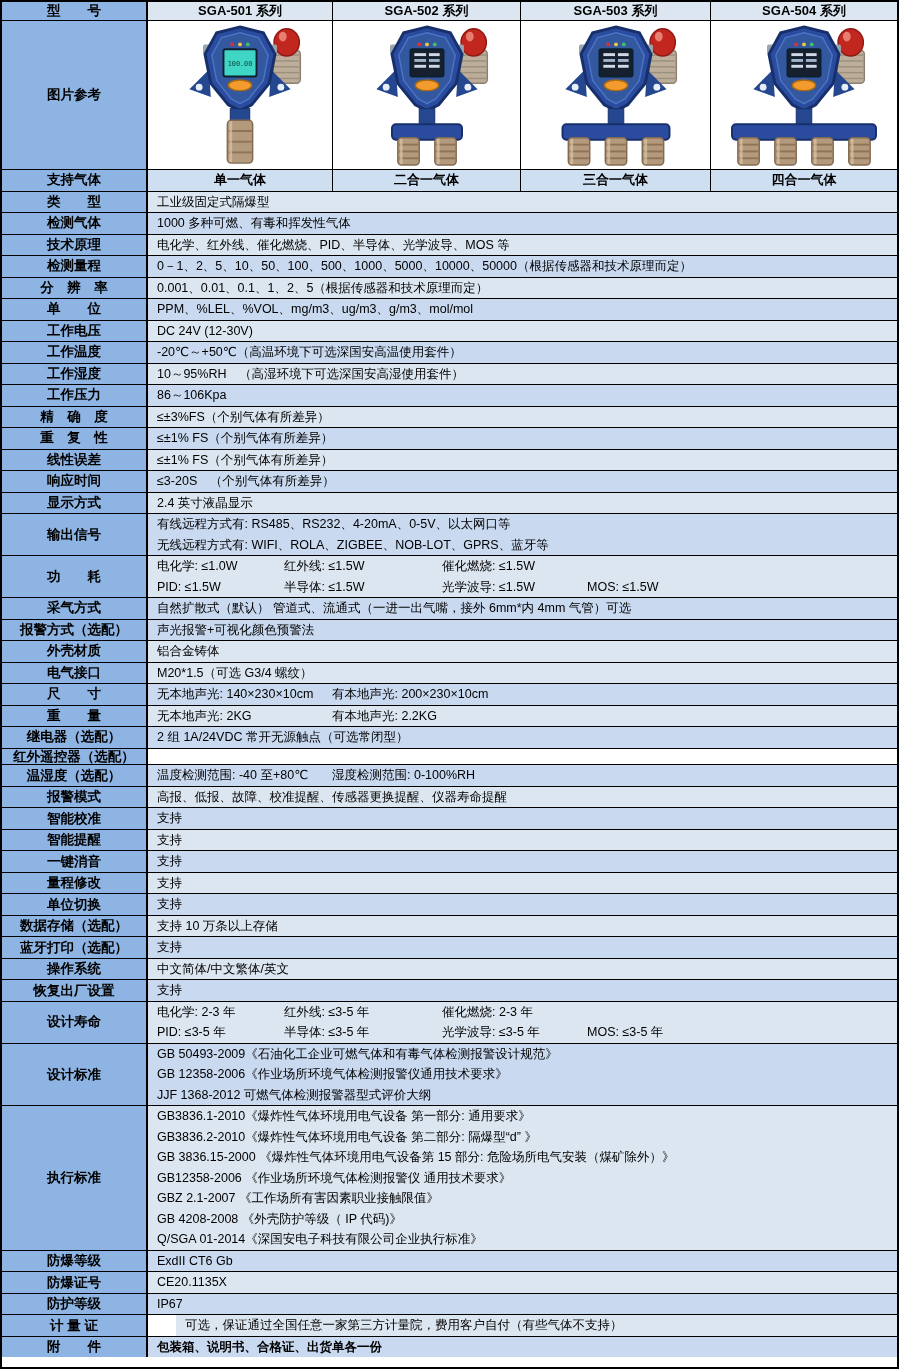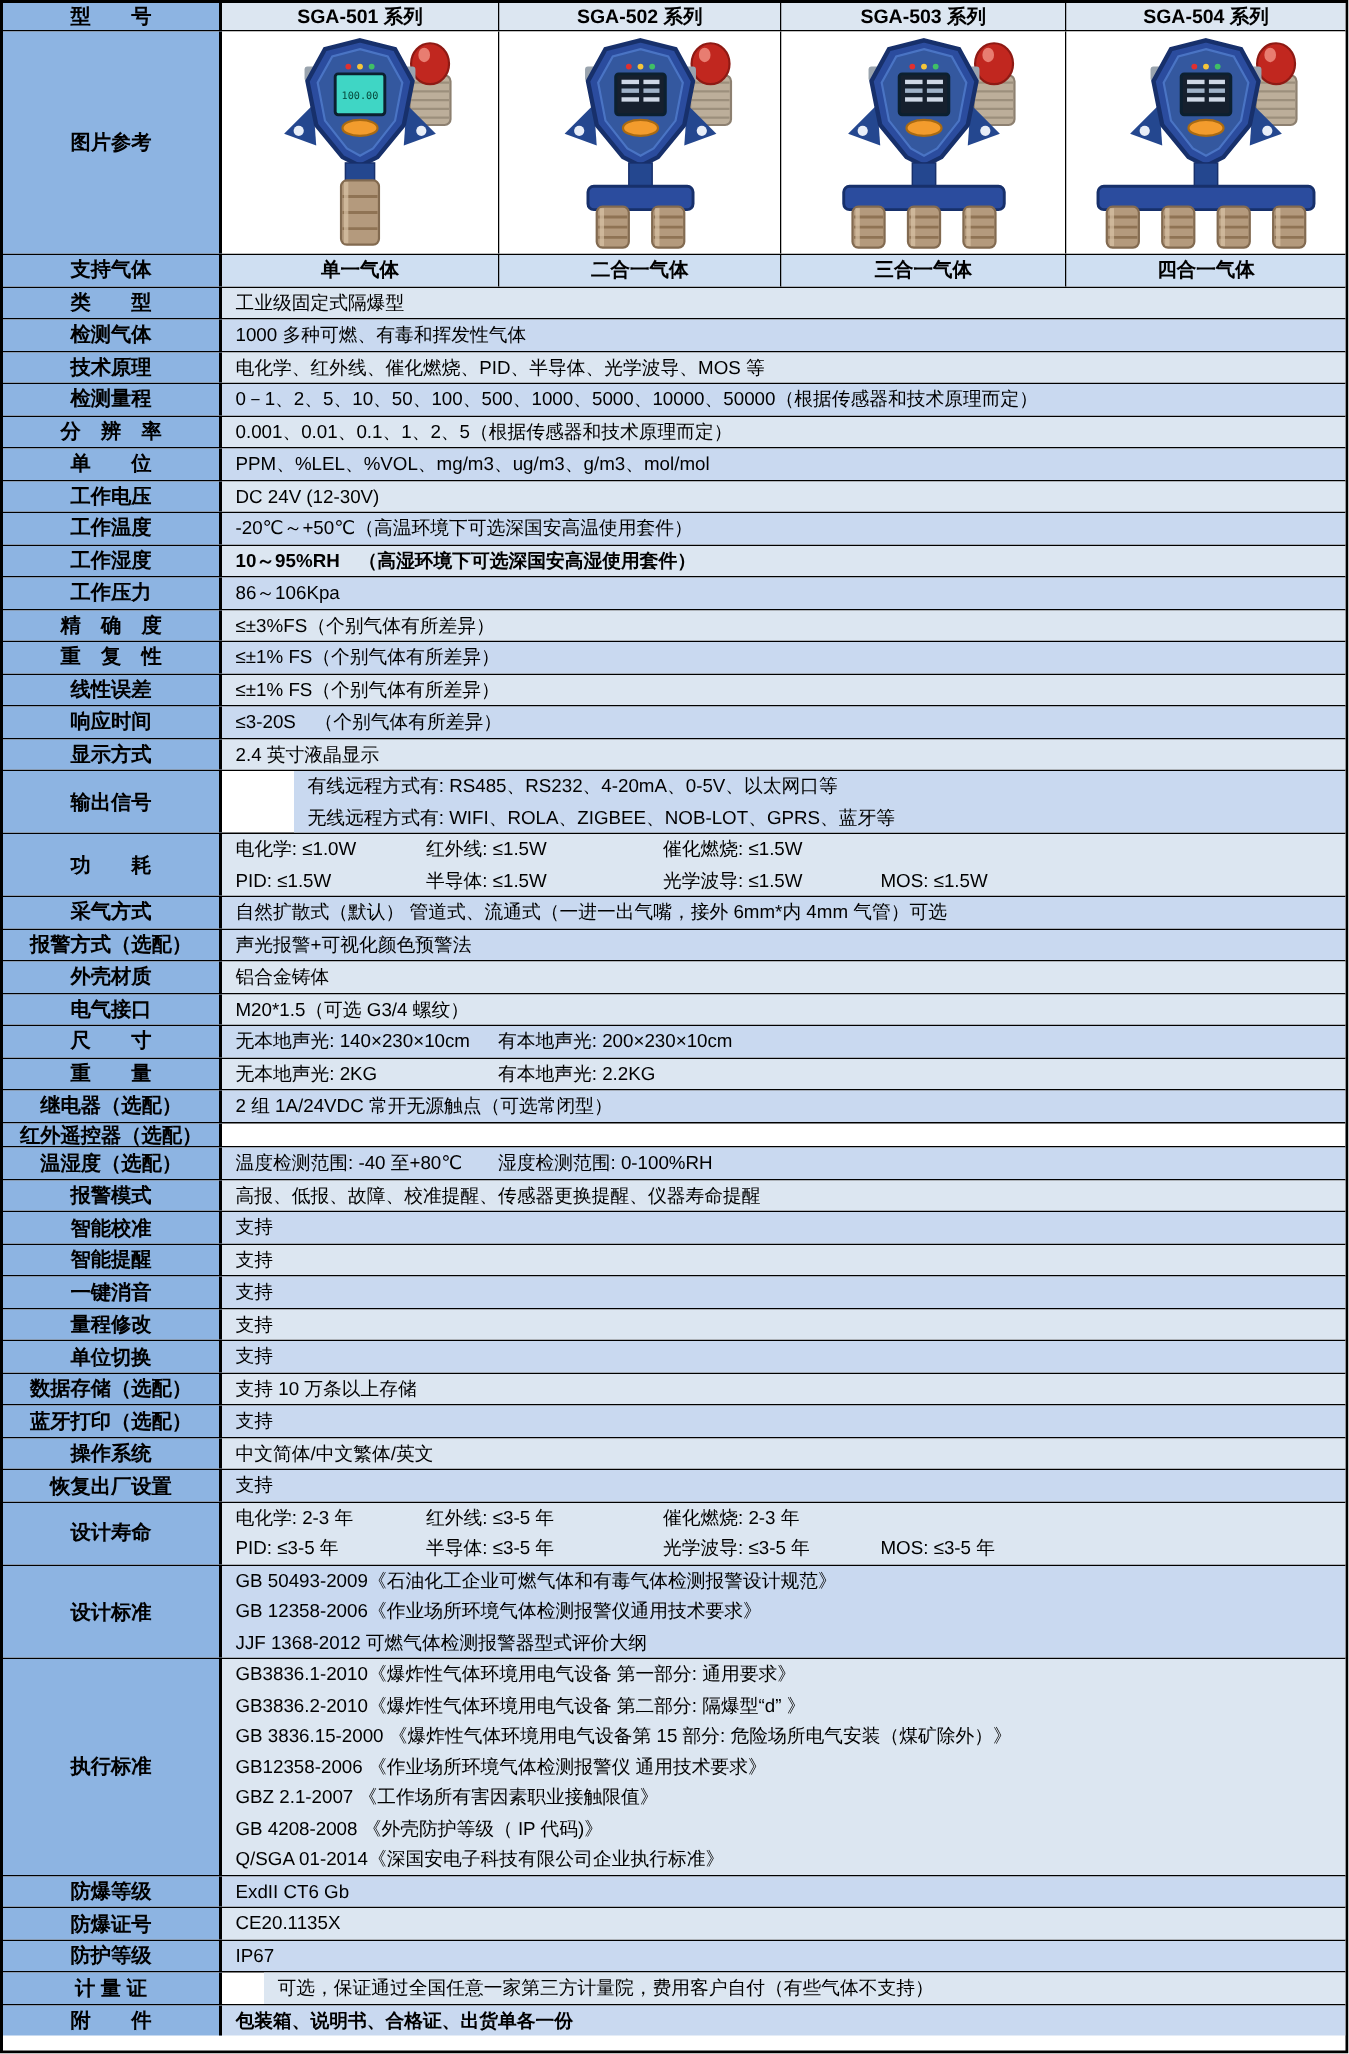--- a/index.html
+++ b/index.html
@@ -323,21 +323,21 @@
         </div>
       </div>
       <div class="row">
         <div class="label-cell" style="background: rgb(141, 180, 226);">工作温度</div>
         <div class="content-cell" style="background: rgb(201, 217, 240);">
           <div class="line">-20℃～+50℃（高温环境下可选深国安高温使用套件）</div>
         </div>
       </div>
       <div class="row">
         <div class="label-cell" style="background: rgb(141, 180, 226);">工作湿度</div>
-        <div class="content-cell" style="background: rgb(220, 230, 241); font-weight: bold;">
+        <div class="content-cell" style="background: rgb(220, 230, 241);">
           <div class="line">10～95%RH　（高湿环境下可选深国安高湿使用套件）</div>
         </div>
       </div>
       <div class="row">
         <div class="label-cell" style="background: rgb(141, 180, 226);">工作压力</div>
         <div class="content-cell" style="background: rgb(201, 217, 240);">
           <div class="line">86～106Kpa</div>
         </div>
       </div>
       <div class="row">
@@ -365,21 +365,21 @@
         </div>
       </div>
       <div class="row">
         <div class="label-cell" style="background: rgb(141, 180, 226);">显示方式</div>
         <div class="content-cell" style="background: rgb(220, 230, 241);">
           <div class="line">2.4 英寸液晶显示</div>
         </div>
       </div>
       <div class="row">
         <div class="label-cell" style="background: rgb(141, 180, 226);">输出信号</div>
-        <div class="content-cell" style="background: rgb(201, 217, 240); margin-left: 48px;">
+        <div class="content-cell" style="background: rgb(201, 217, 240);">
           <div class="line">有线远程方式有: RS485、RS232、4-20mA、0-5V、以太网口等</div>
           <div class="line">无线远程方式有: WIFI、ROLA、ZIGBEE、NOB-LOT、GPRS、蓝牙等</div>
         </div>
       </div>
       <div class="row">
         <div class="label-cell" style="background: rgb(141, 180, 226);">功　　耗</div>
         <div class="content-cell" style="background: rgb(220, 230, 241);">
           <div class="line cols3"><span class="seg">电化学: ≤1.0W</span><span class="seg">红外线: ≤1.5W</span><span class="seg">催化燃烧: ≤1.5W</span></div>
           <div class="line cols4"><span class="seg">PID: ≤1.5W</span><span class="seg">半导体: ≤1.5W</span><span class="seg">光学波导: ≤1.5W</span><span class="seg">MOS: ≤1.5W</span></div>
         </div>

